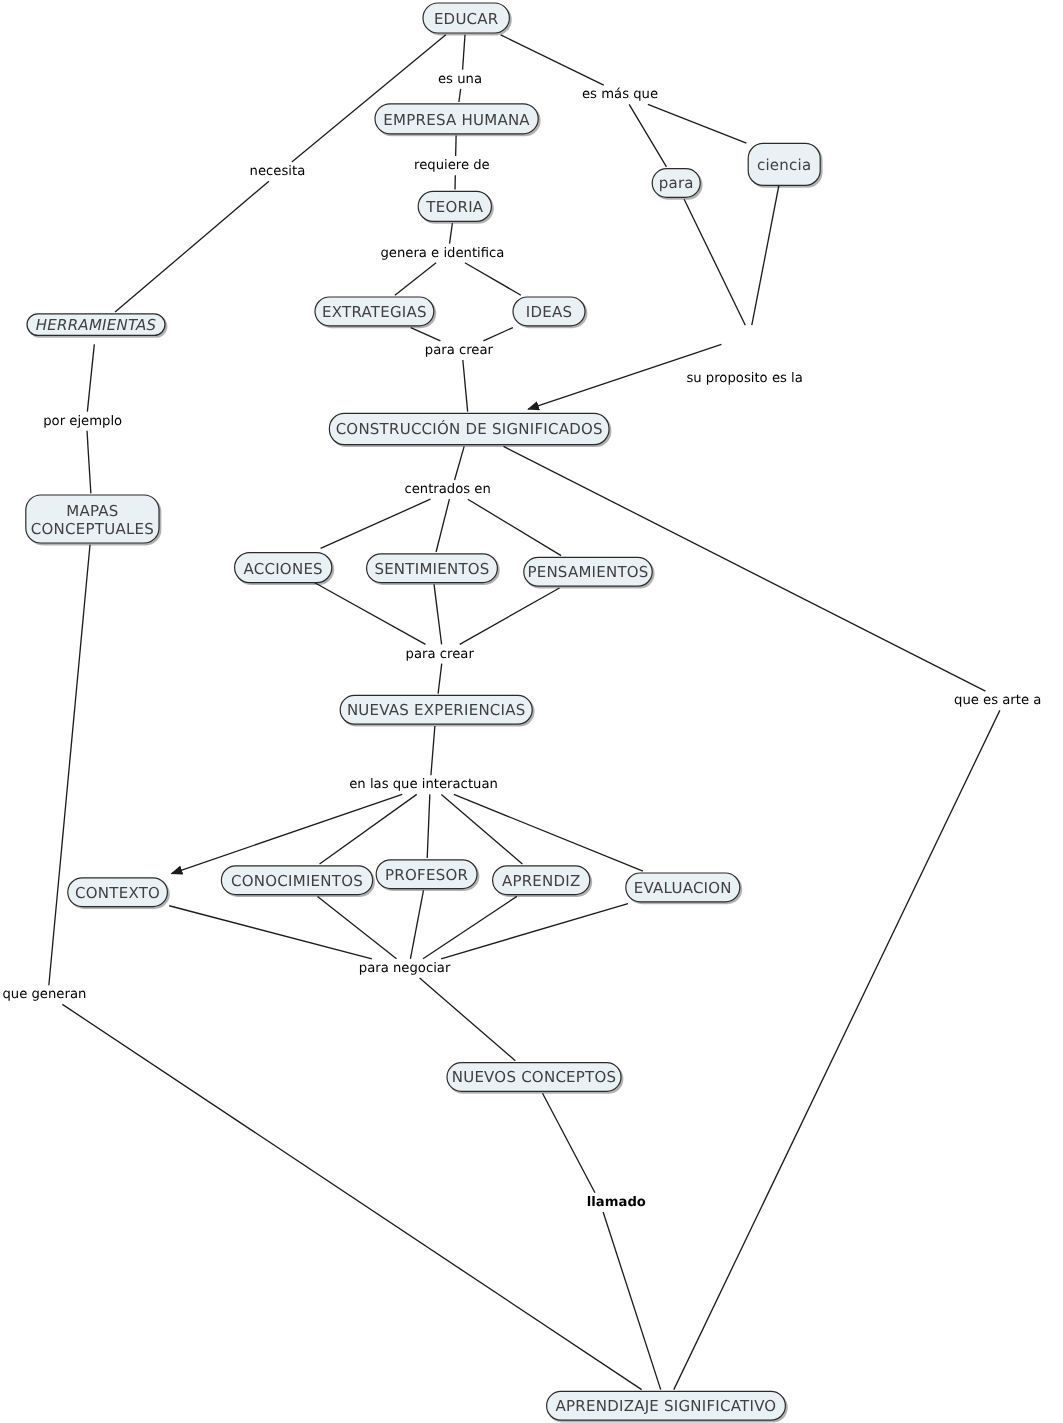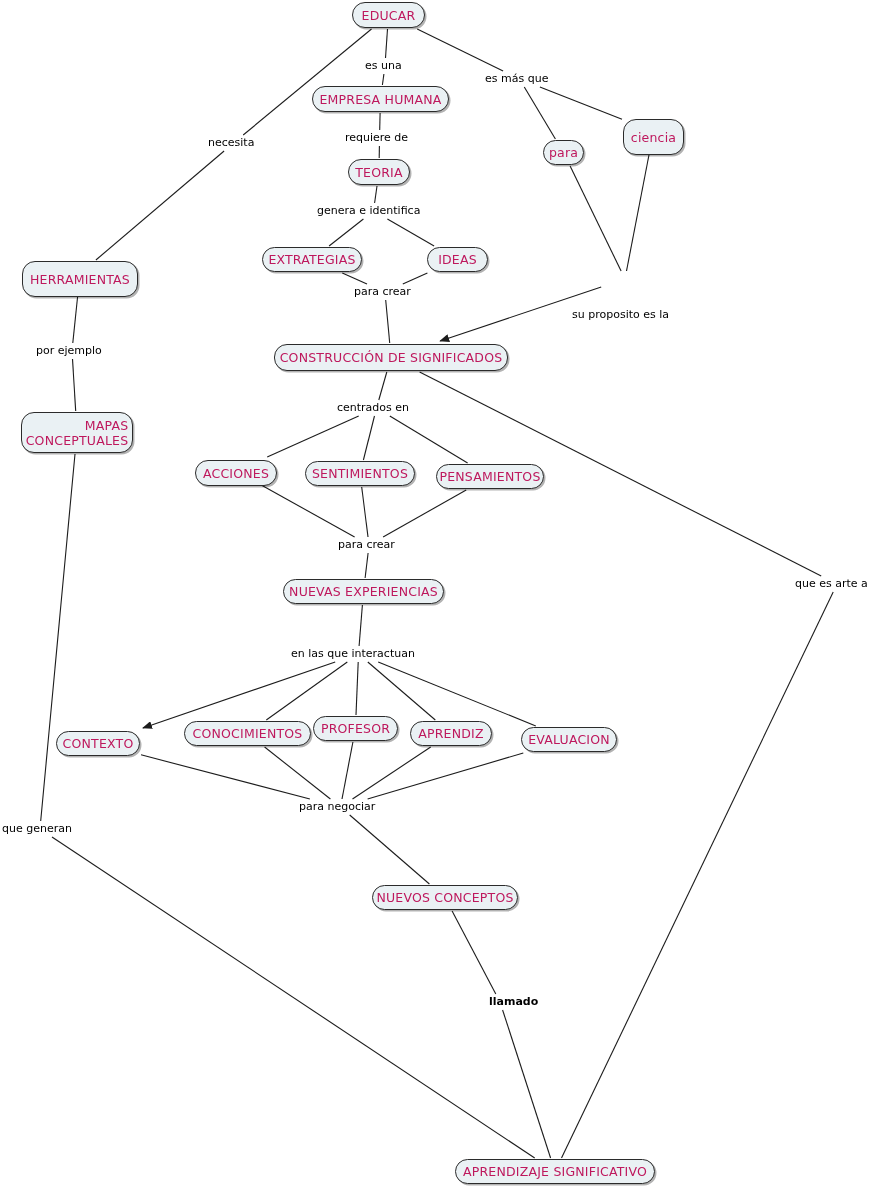--- a/index.html
+++ b/index.html
@@ -10,21 +10,21 @@
   #canvas{position:absolute;inset:0;width:886px;height:886px;height:1186px;}
   #edge-layer{position:absolute;left:0;top:0;width:886px;height:1186px;}
   .node{
     position:absolute;
     box-sizing:border-box;
     background:#eaf1f4;
     border:1px solid #2b2b2b;
     border-radius:13px;
     display:flex;align-items:center;justify-content:center;
     text-align:center;
-    color:#be185d;
+    color:#404040;
     font-size:12.5px;
     line-height:15px;
     letter-spacing:.2px;
     box-shadow:1.5px 1.5px 0 rgba(0,0,0,.30);
     white-space:pre;
     padding:0 9px;
   }
   .link-label{
     position:absolute;
     color:#000000;
@@ -92,25 +92,25 @@
         <line x1="75.0" y1="454.0" x2="40.7" y2="821.0" stroke="#1c1c1c" stroke-width="1.1"></line>
         <line x1="52.0" y1="837.0" x2="534.7" y2="1158.0" stroke="#1c1c1c" stroke-width="1.1"></line>
       </g>
   </svg>
   <div id="nodes-group">
       <div class="node" style="left: 352px; top: 2px; width: 73px; height: 26px;">EDUCAR</div>
       <div class="node" style="left: 312px; top: 86px; width: 137px; height: 26px;">EMPRESA HUMANA</div>
       <div class="node" style="left: 348px; top: 159px; width: 62px; height: 26px;">TEORIA</div>
       <div class="node" style="left: 543px; top: 140px; width: 41px; height: 25px;">para</div>
       <div class="node" style="left: 623px; top: 119px; width: 61px; height: 36px;">ciencia</div>
-      <div class="node" style="left: 22px; top: 261px; width: 116px; height: 36px;">HERRAMIENTAS</div>
+      <div class="node" style="left: 22px; top: 261px; width: 116px; height: 19px; font-style: italic;">HERRAMIENTAS</div>
       <div class="node" style="left: 262px; top: 247px; width: 100px; height: 25px;">EXTRATEGIAS</div>
       <div class="node" style="left: 427px; top: 247px; width: 61px; height: 25px;">IDEAS</div>
       <div class="node" style="left: 274px; top: 344px; width: 234px; height: 27px;">CONSTRUCCIÓN DE SIGNIFICADOS</div>
-      <div class="node" style="left: 21px; top: 412px; width: 112px; height: 41px; text-align: right;">MAPAS
+      <div class="node" style="left: 21px; top: 412px; width: 112px; height: 41px;">MAPAS
 CONCEPTUALES</div>
       <div class="node" style="left: 195px; top: 460px; width: 82px; height: 26px;">ACCIONES</div>
       <div class="node" style="left: 305px; top: 461px; width: 110px; height: 25px;">SENTIMIENTOS</div>
       <div class="node" style="left: 436px; top: 464px; width: 108px; height: 25px;">PENSAMIENTOS</div>
       <div class="node" style="left: 283px; top: 579px; width: 161px; height: 25px;">NUEVAS EXPERIENCIAS</div>
       <div class="node" style="left: 56px; top: 731px; width: 84px; height: 25px; text-align: center;">CONTEXTO</div>
       <div class="node" style="left: 184px; top: 721px; width: 127px; height: 25px;">CONOCIMIENTOS</div>
       <div class="node" style="left: 313px; top: 716px; width: 85px; height: 25px;">PROFESOR</div>
       <div class="node" style="left: 410px; top: 721px; width: 82px; height: 25px;">APRENDIZ</div>
       <div class="node" style="left: 521px; top: 727px; width: 96px; height: 25px;">EVALUACION</div>

